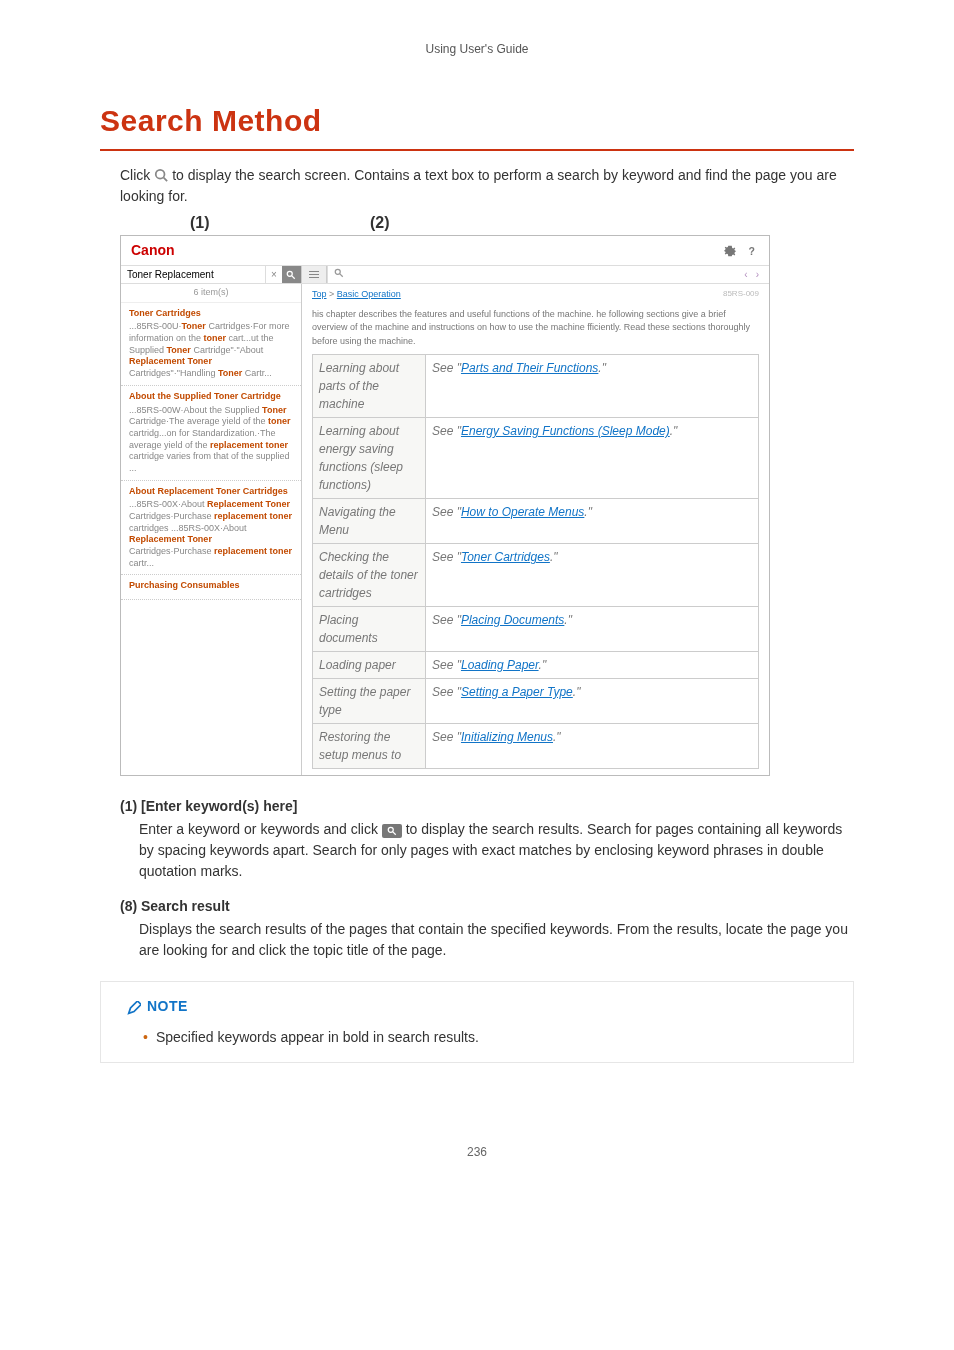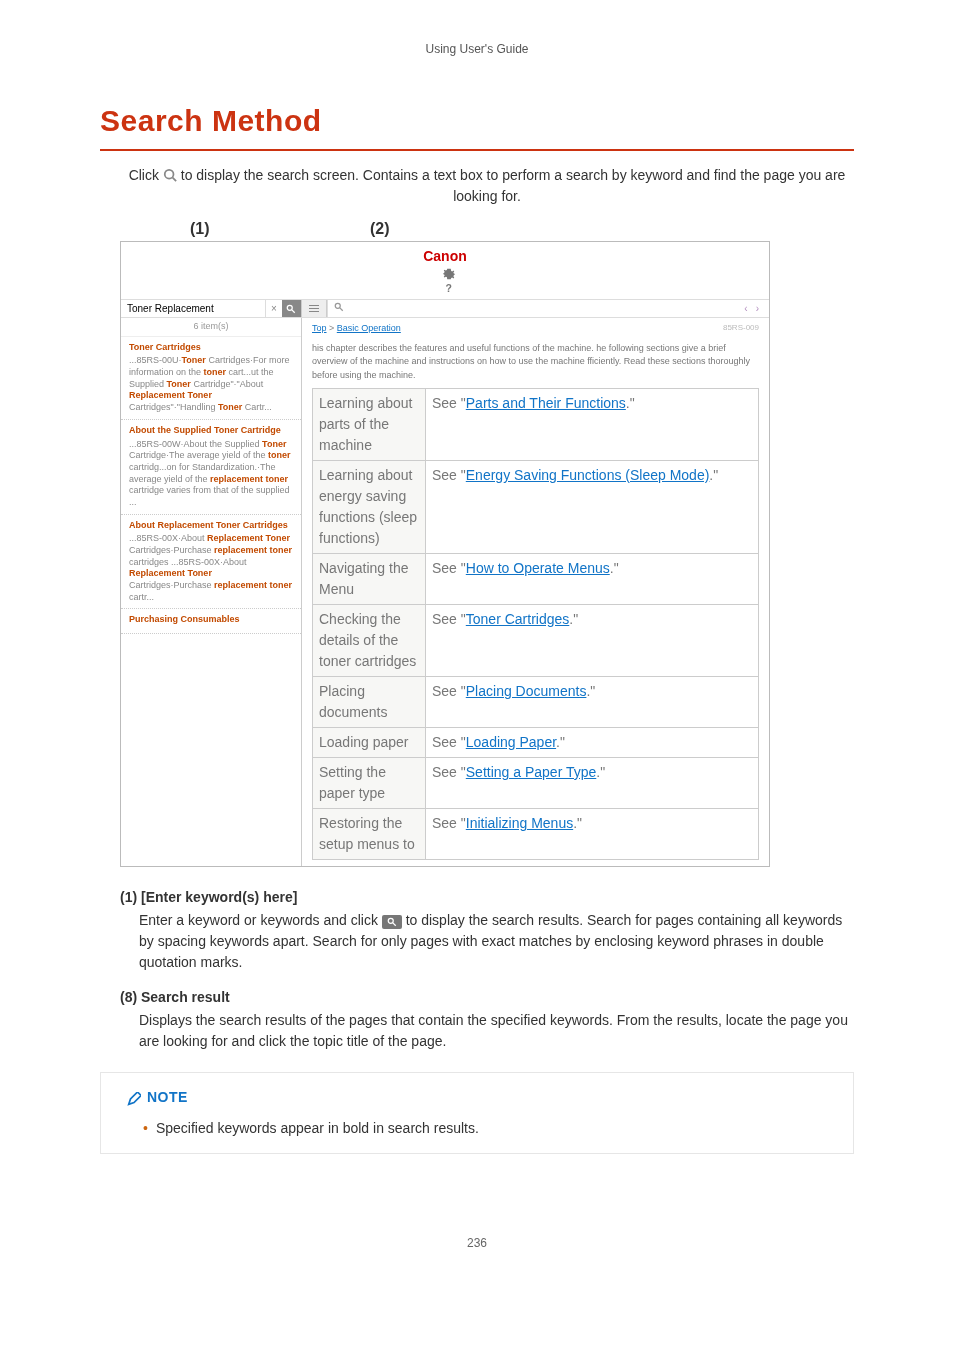--- a/index.html
+++ b/index.html
@@ -35,22 +35,21 @@
     margin-bottom: 14px;
   }
   .doc-code {
     text-align: right;
     font-size: 12px;
     color: #555;
     margin-bottom: 10px;
   }
   .intro {
     font-size: 14px;
-    margin: 0 0 10px 20px;
-    text-align: center;
+    margin: 0 0 4px 20px;
   }
   .mag-inline {
     display: inline-flex;
     width: 14px; height: 14px;
     vertical-align: -2px;
     color: #888;
   }
   .mag-btn {
     display: inline-flex;
     width: 20px; height: 14px;
@@ -79,21 +78,20 @@
   .callouts .c2 { padding-left: 0; }
   .app-frame {
     border: 1px solid #bbb;
     background: #fff;
   }
   .app-top {
     display: flex;
     align-items: center;
     padding: 4px 10px;
     border-bottom: 1px solid #ddd;
-    flex-direction: column;
   }
   .app-top .logo {
     font-weight: 700;
     font-size: 14px;
   }
   .app-top .logo .red { color: #cc0000; }
   .app-top .spacer { flex: 1; }
   .app-top .gear, .app-top .help {
     width: 14px; height: 14px;
     margin-left: 8px;
@@ -187,21 +185,22 @@
   .content .crumb {
     margin-bottom: 6px;
     color: #888;
   }
   .content .crumb a { color: #1174c7; text-decoration: underline; }
   .content .pgcode { float: right; color: #bbb; font-size: 8px; }
   .content .blurb { color: #777; margin-bottom: 6px; }
   table.sectbl {
     width: 100%;
     border-collapse: collapse;
-    font-size: 14px;
+    font-size: 12px;
+    font-style: italic;
   }
   table.sectbl td {
     border: 1px solid #ccc;
     padding: 4px 6px;
     color: #777;
     vertical-align: top;
   }
   table.sectbl td.lbl { width: 100px; background: #f7f7f5; }
   table.sectbl a { color: #1174c7; text-decoration: underline; }
   

